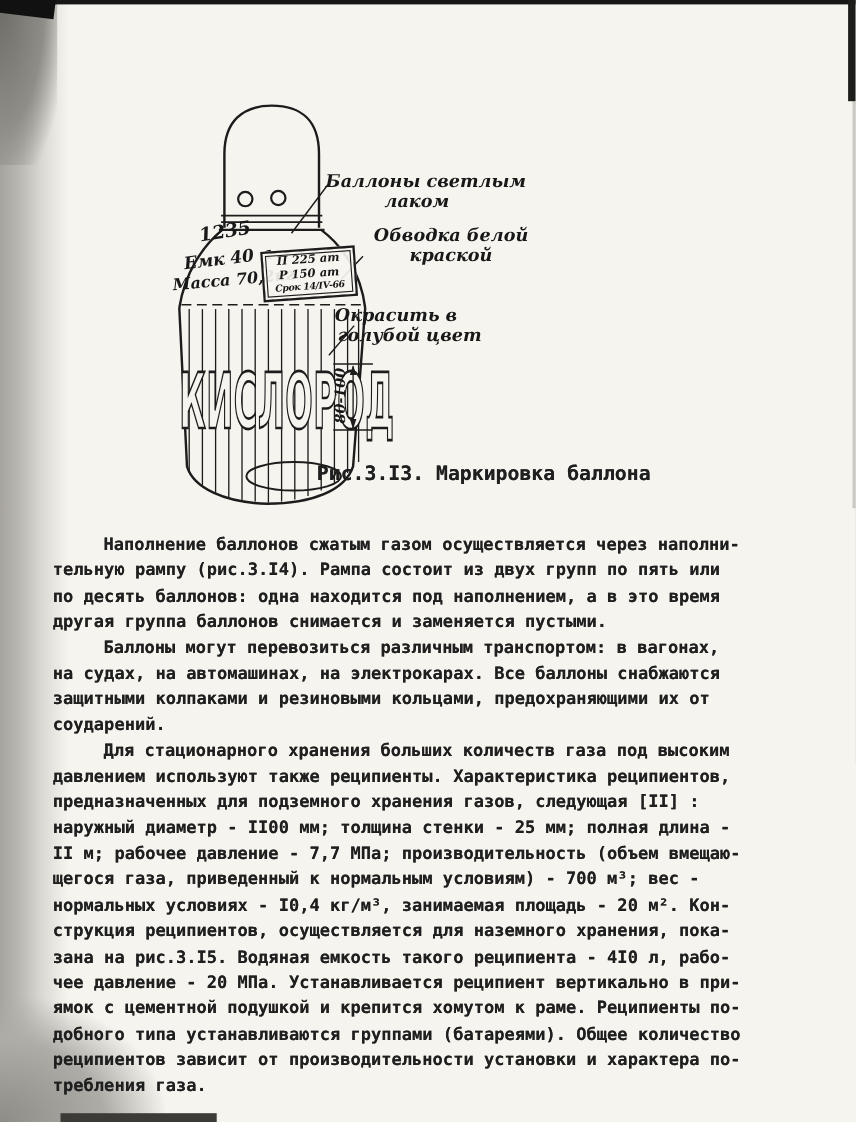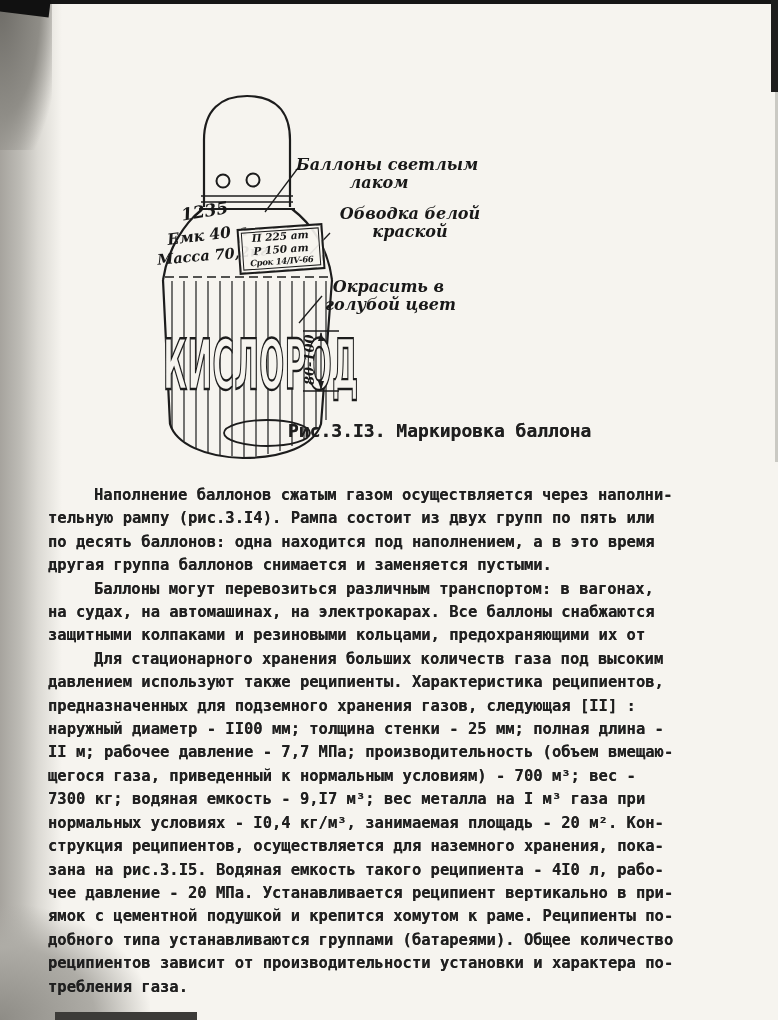--- a/index.html
+++ b/index.html
@@ -33,21 +33,21 @@
     transform:rotate(-4deg);background:rgba(246,244,239,.92);
     font-family:"DejaVu Serif",serif;font-style:italic;font-weight:700;color:#181818;
     text-align:center;line-height:12.5px;}
   .labelbox .lb{font-size:10.5px;white-space:nowrap;}
   .labelbox .lb.small{font-size:8.5px;letter-spacing:-.3px;}
 
   .ann{position:absolute;font-family:"DejaVu Serif",serif;font-style:italic;font-weight:700;
        color:#181818;font-size:16px;line-height:18px;text-align:center;white-space:nowrap;}
   .ann1{left:296px;top:156px;width:166px;}
   .ann2{left:300px;top:205px;width:148px;margin-left:36px;}
-  .ann3{left:312px;top:278px;width:132px;text-align:right;}
+  .ann3{left:294px;top:278px;width:132px;text-align:center;}
   .ann3 .l2{padding-left:13px;}
 
   .caption{position:absolute;left:288px;top:420px;font-size:18px;font-weight:700;
            white-space:nowrap;text-shadow:0 0 .5px rgba(20,20,20,.8);}
 
   .bodytext{position:absolute;left:48px;top:484px;width:690px;}
   .tline{font-size:15.5px;font-weight:700;line-height:23.4px;white-space:pre;
          text-shadow:0 0 .5px rgba(25,25,25,.75);}
   .tline.ind{padding-left:46px;}
 </style>
@@ -143,27 +143,27 @@
   <div class="caption">Рис.3.I3. Маркировка баллона</div>
 
   <div class="bodytext">
       <div class="tline ind">Наполнение баллонов сжатым газом осуществляется через наполни-</div>
       <div class="tline">тельную рампу (рис.3.I4). Рампа состоит из двух групп по пять или</div>
       <div class="tline">по десять баллонов: одна находится под наполнением, а в это время</div>
       <div class="tline">другая группа баллонов снимается и заменяется пустыми.</div>
       <div class="tline ind">Баллоны могут перевозиться различным транспортом: в вагонах,</div>
       <div class="tline">на судах, на автомашинах, на электрокарах. Все баллоны снабжаются</div>
       <div class="tline">защитными колпаками и резиновыми кольцами, предохраняющими их от</div>
+      <div class="tline">соударений.</div>
       <div class="tline ind">Для стационарного хранения больших количеств газа под высоким</div>
       <div class="tline">давлением используют также реципиенты. Характеристика реципиентов,</div>
       <div class="tline">предназначенных для подземного хранения газов, следующая [II] :</div>
       <div class="tline">наружный диаметр - II00 мм; толщина стенки - 25 мм; полная длина -</div>
       <div class="tline">II м; рабочее давление - 7,7 МПа; производительность (объем вмещаю-</div>
       <div class="tline">щегося газа, приведенный к нормальным условиям) - 700 м³; вес -</div>
-      <div class="tline">7300 кг; водяная емкость - 9,I7 м³; вес металла на I м³ газа при</div>
       <div class="tline">нормальных условиях - I0,4 кг/м³, занимаемая площадь - 20 м². Кон-</div>
       <div class="tline">струкция реципиентов, осуществляется для наземного хранения, пока-</div>
       <div class="tline">зана на рис.3.I5. Водяная емкость такого реципиента - 4I0 л, рабо-</div>
       <div class="tline">чее давление - 20 МПа. Устанавливается реципиент вертикально в при-</div>
       <div class="tline">ямок с цементной подушкой и крепится хомутом к раме. Реципиенты по-</div>
       <div class="tline">добного типа устанавливаются группами (батареями). Общее количество</div>
       <div class="tline">реципиентов зависит от производительности установки и характера по-</div>
       <div class="tline">требления газа.</div>
     </div>
 

